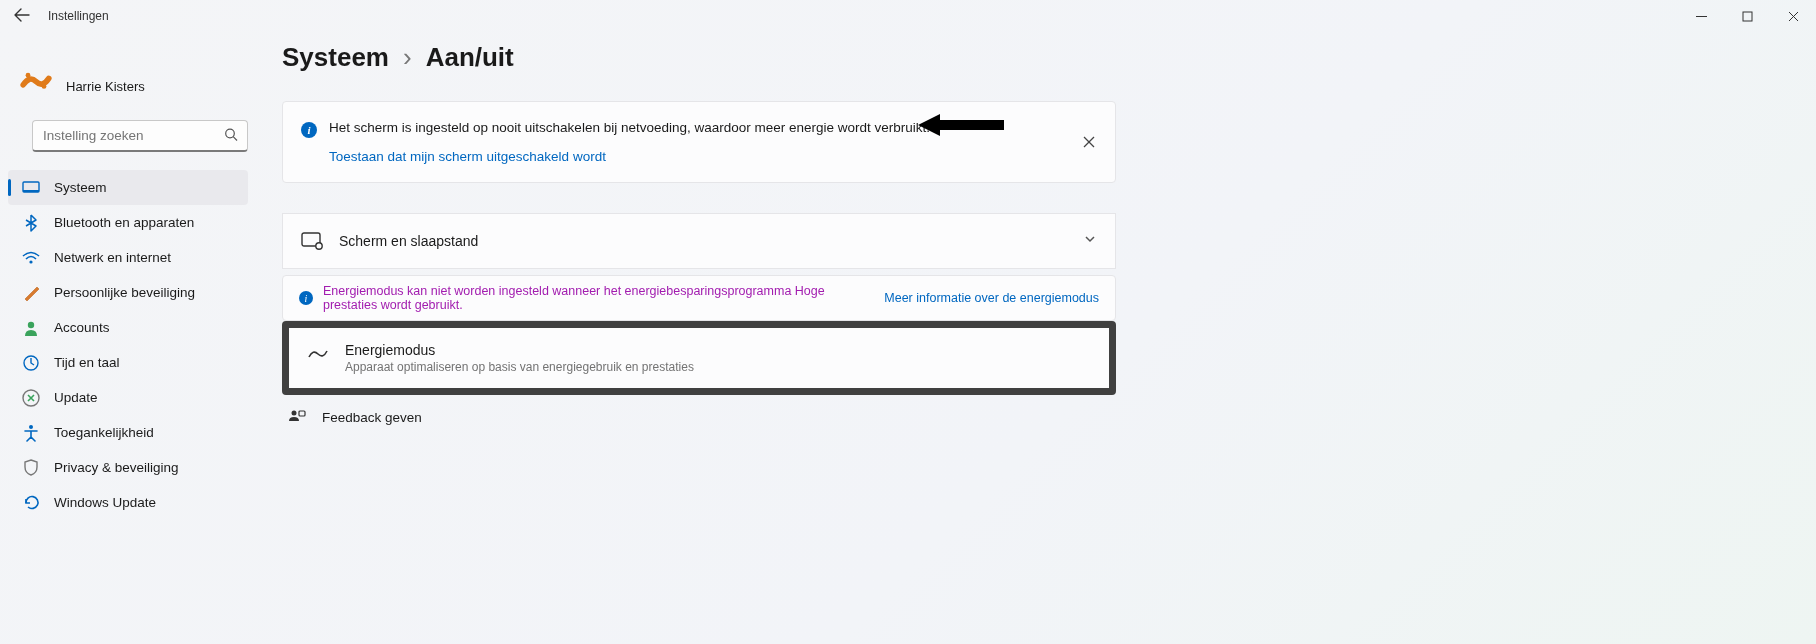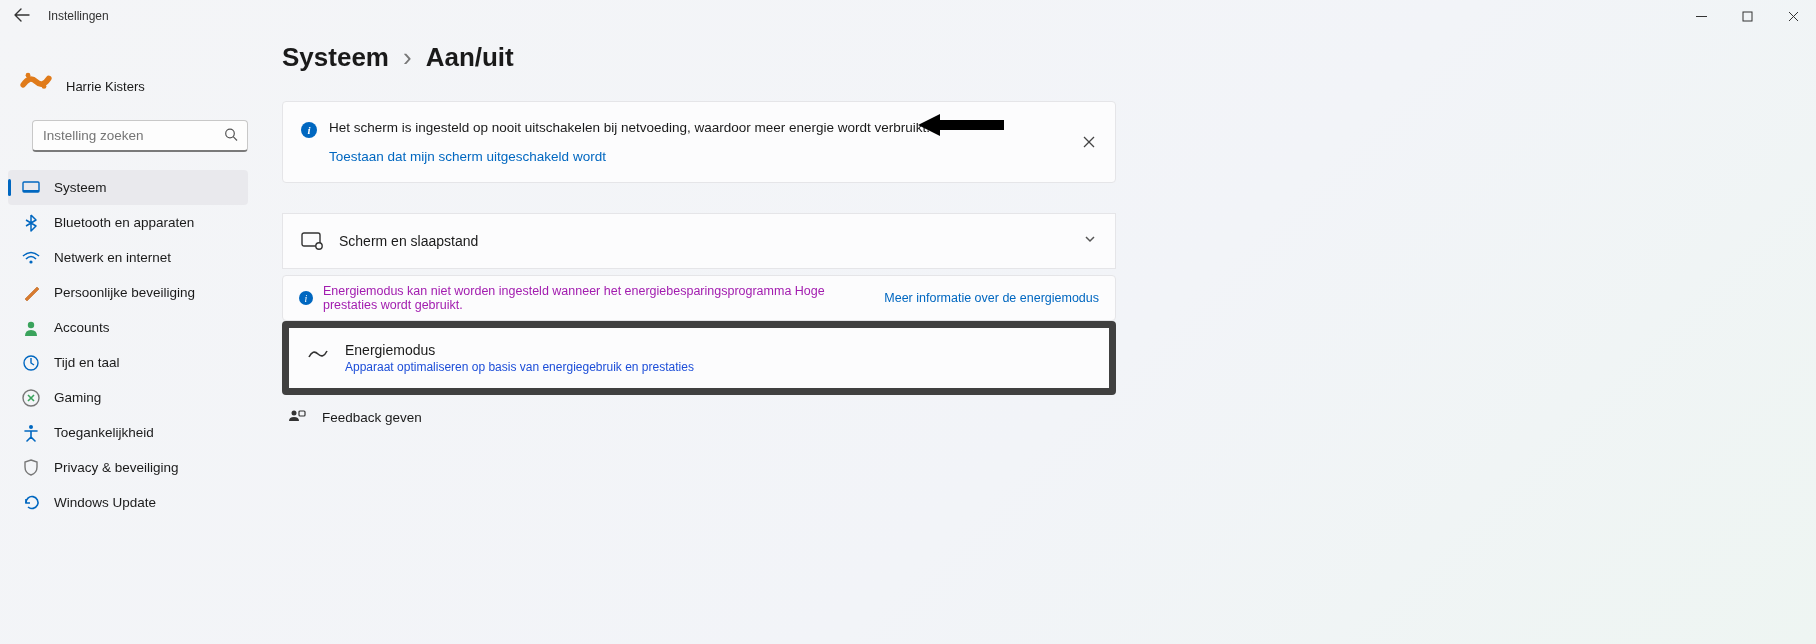--- a/index.html
+++ b/index.html
@@ -226,21 +226,21 @@
   border-radius: 4px;
   margin-top: 0px;
   padding: 14px 18px;
   display: flex;
   gap: 16px;
   align-items: flex-start;
 }
 .energy-icon { width:22px; margin-top:3px; display:flex; justify-content:center;}
 .energy-texts { display:flex; flex-direction:column; gap:2px;}
 .energy-title { font-size: 14px; }
-.energy-sub { font-size: 12px; color: #1d4ed8; }
+.energy-sub { font-size: 12px; color: #737373; }
 
 .feedback-row {
   display: flex;
   align-items: center;
   gap: 16px;
   padding: 10px 6px;
   font-size: 13.5px;
   cursor: pointer;
   margin-top: 4px;
 }
@@ -354,21 +354,21 @@
         </span>
         <span>Tijd en taal</span>
       </div>
       <div class="nav-item">
         <span class="nav-icon">
           <svg width="18" height="18" viewBox="0 0 18 18">
               <circle cx="9" cy="9" r="8" fill="none" stroke="#777" stroke-width="1.4"></circle>
               <path d="M6 6 L12 12 M12 6 L6 12" stroke="#3aa35c" stroke-width="1.6"></path>
             </svg>
         </span>
-        <span>Gaming</span>
+        <span>Update</span>
       </div>
       <div class="nav-item">
         <span class="nav-icon">
           <svg width="16" height="18" viewBox="0 0 16 18">
               <circle cx="8" cy="3" r="2" fill="#0067c0"></circle>
               <path d="M2 7 L14 7 M8 7 V13 M8 13 L4 17 M8 13 L12 17" stroke="#0067c0" stroke-width="1.6" fill="none" stroke-linecap="round"></path>
             </svg>
         </span>
         <span>Toegankelijkheid</span>
       </div>

